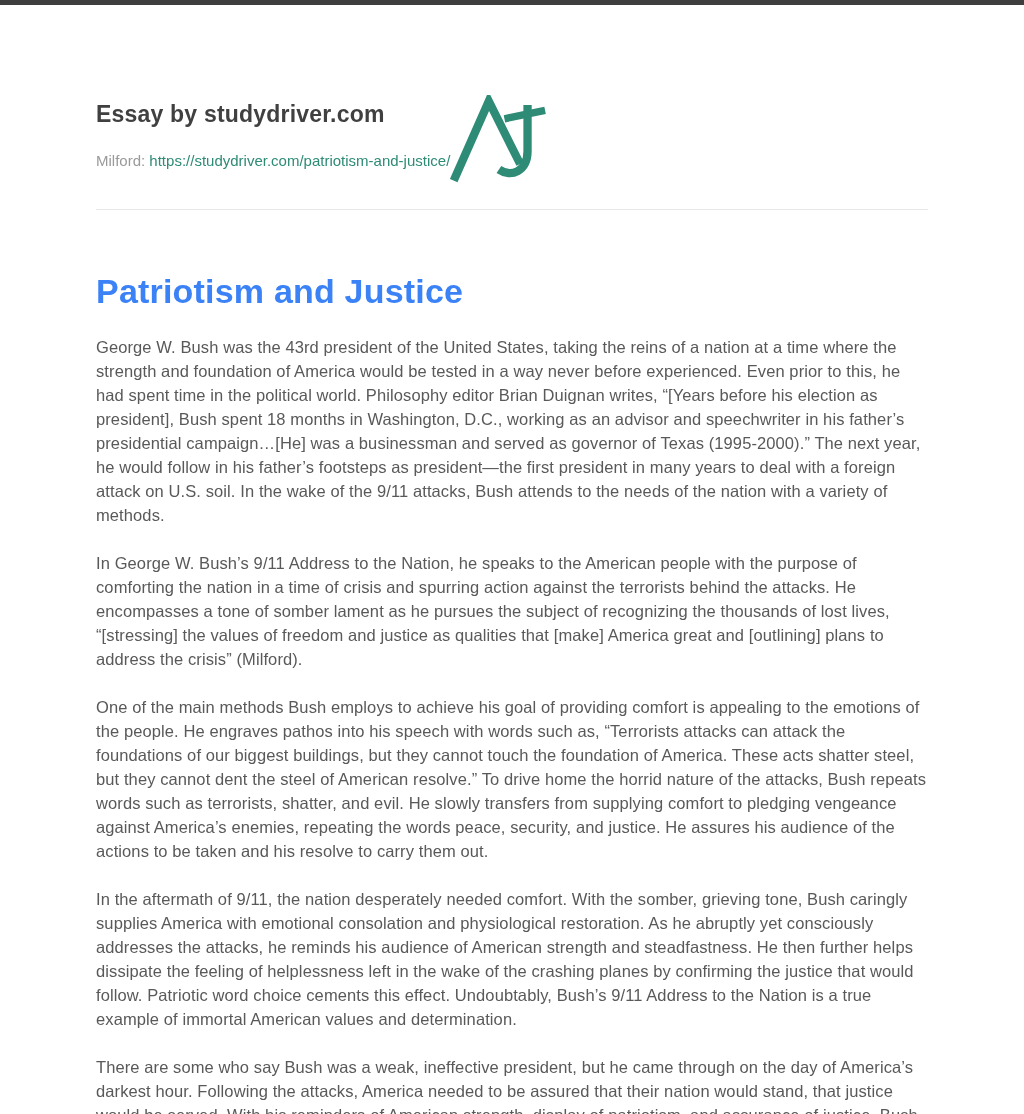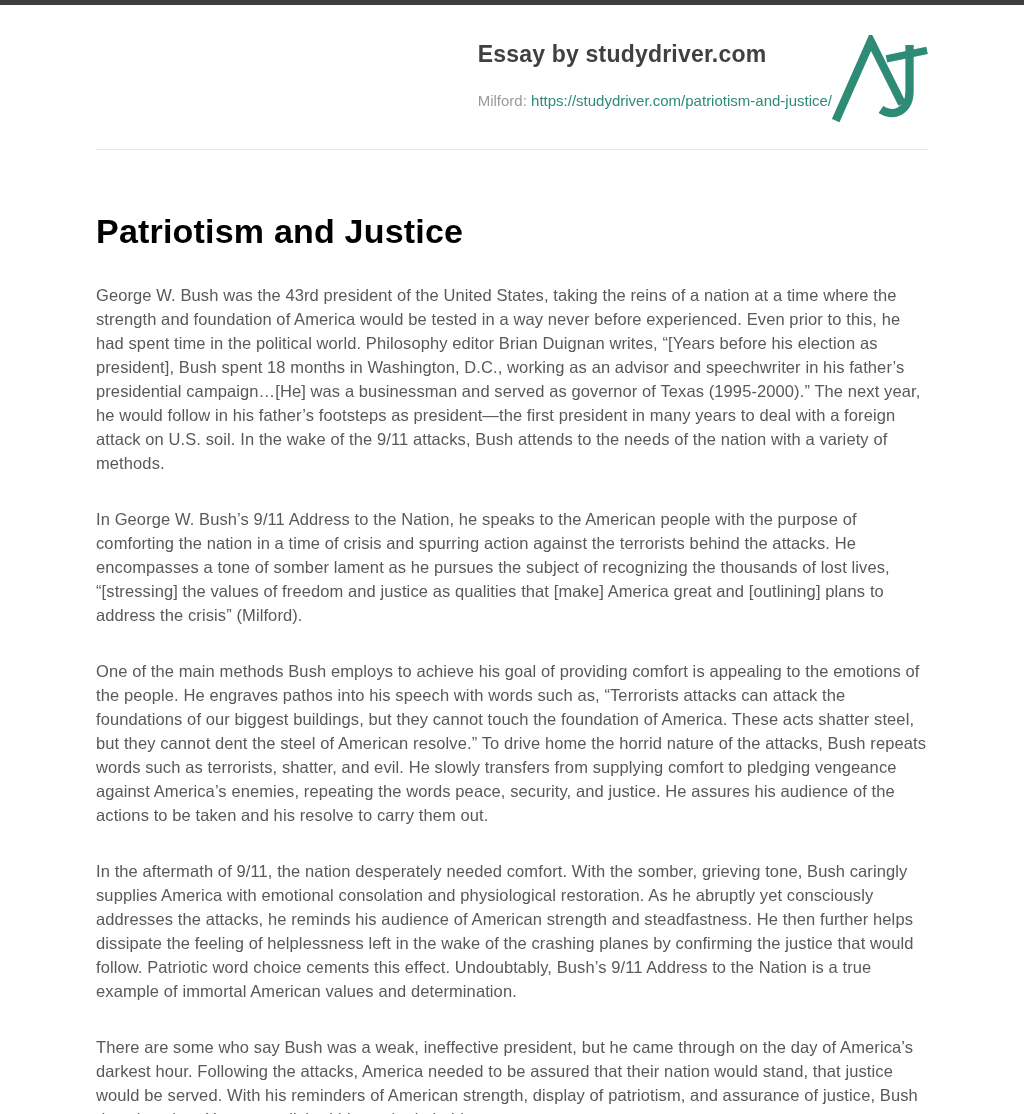--- a/index.html
+++ b/index.html
@@ -15,23 +15,23 @@
   .top-bar {
     height:5px;
     width:100%;
     background:#3e3e3e;
   }
   .container {
     padding:0 96px;
   }
   .header {
     display:flex;
-    justify-content:flex-end;
+    justify-content:flex-start;
     align-items:flex-start;
-    padding-top:30px;
+    padding-top:90px;
   }
   .header-left { padding-top:6px; }
   .header-title {
     font-size:23px;
     font-weight:700;
     color:#404040;
     letter-spacing:0.2px;
   }
   .source-line {
     margin-top:24px;
@@ -45,26 +45,26 @@
   .logo { width:96px; height:90px; }
   .logo svg { display:block; width:100%; height:100%; }
   .divider {
     border-top:1px solid #e7e7e7;
     margin-top:24px;
   }
   .article-title {
     margin-top:62px;
     font-size:34px;
     font-weight:700;
-    color:#000000;
+    color:#3b82f6;
     letter-spacing:0.2px;
   }
   .article { margin-top:12px; }
   .article p {
-    margin-top:32px;
+    margin-top:24px;
     font-size:16.5px;
     line-height:24px;
     color:#595959;
     letter-spacing:0.1px;
   }
 </style>
 </head>
 <body>
 
 <div class="top-bar"></div>

